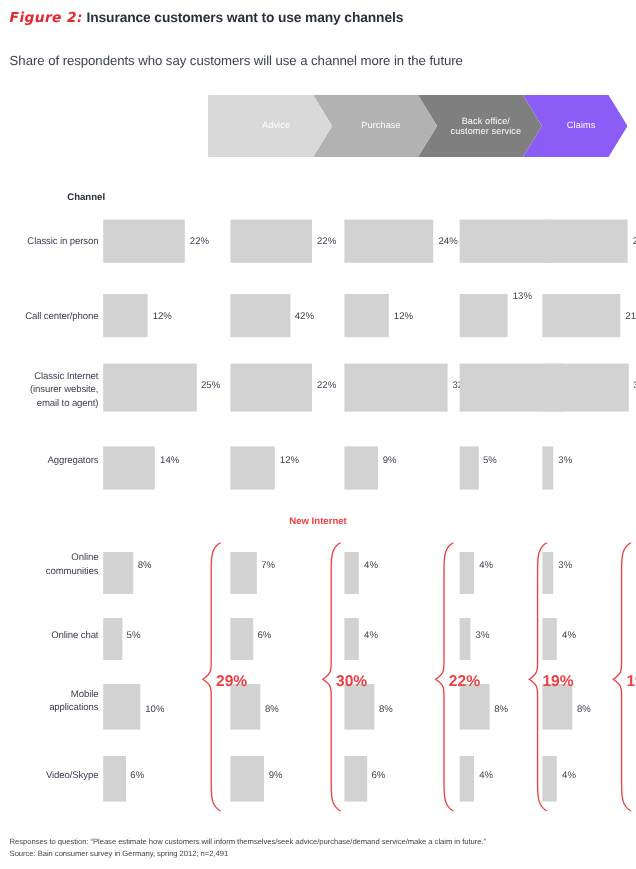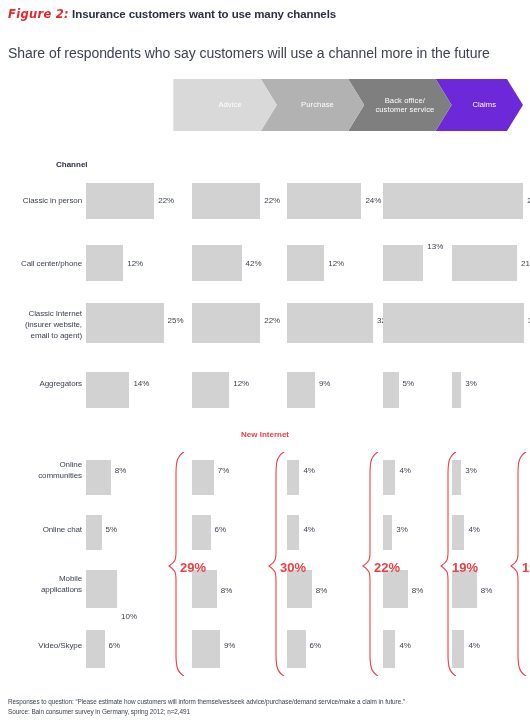--- a/index.html
+++ b/index.html
@@ -17,21 +17,21 @@
     letter-spacing:-0.1px;
     white-space:nowrap;
   }
   .fig-num {
     color:#e8262b; font-style:italic; font-weight:bold;
     font-family:"DejaVu Sans", sans-serif;
     letter-spacing:0.3px;
   }
   .subtitle {
     position:absolute; left:8px; top:45px;
-    font-size:14px; color:#3c4250; letter-spacing:-0.05px;
+    font-size:11px; color:#3c4250; letter-spacing:-0.05px;
     white-space:nowrap;
   }
 
   
   .chevrons {
     position:absolute; left:86px; top:79px;
     width:437px; height:52px;
   }
   .chev {
     position:absolute; top:0; height:52px;
@@ -110,21 +110,21 @@
       <div class="chev-label">
         <div>Back office/</div>
         <div>customer service</div>
       </div>
     </div>
     <div class="chev" style="left: 174.8px; width: 103.4px; background: rgb(178, 178, 178); z-index: 3;">
       <div class="chev-label">
         <div>Purchase</div>
       </div>
     </div>
-    <div class="chev" style="left: 349.6px; width: 87.4px; background: #6d28d9; z-index: 1;">
+    <div class="chev" style="left: 349.6px; width: 87.4px; background: #8b5cf6; z-index: 1;">
       <div class="chev-label">
         <div>Claims</div>
       </div>
     </div>
   </div>
 
 <div class="plot" id="plot-area">
   <div class="channel-head">Channel</div>
   <div class="new-internet-label">New Internet</div>
 <div class="row-label" style="left: 0px; top: 196px;">
@@ -206,21 +206,21 @@
     <div class="bar-val" style="left: 303.4px; top: 525px;">4%</div>
     <div class="bar" style="left: 383px; top: 515px; width: 9.3px; height: 35px;"></div>
     <div class="bar-val" style="left: 396.3px; top: 525px;">3%</div>
     <div class="bar" style="left: 452px; top: 515px; width: 12.4px; height: 35px;"></div>
     <div class="bar-val" style="left: 468.4px; top: 525px;">4%</div>
     <div class="row-label" style="left: 0px; top: 574px;">
       <div>Mobile</div>
       <div>applications</div>
     </div>
     <div class="bar" style="left: 86px; top: 570px; width: 31px; height: 38px;"></div>
-    <div class="bar-val" style="left: 121px; top: 612px; text-align: right;">10%</div>
+    <div class="bar-val" style="left: 121px; top: 586px; text-align: right;">10%</div>
     <div class="bar" style="left: 192px; top: 570px; width: 24.8px; height: 38px;"></div>
     <div class="bar-val" style="left: 220.8px; top: 586px;">8%</div>
     <div class="bar" style="left: 287px; top: 570px; width: 24.8px; height: 38px;"></div>
     <div class="bar-val" style="left: 315.8px; top: 586px;">8%</div>
     <div class="bar" style="left: 383px; top: 570px; width: 24.8px; height: 38px;"></div>
     <div class="bar-val" style="left: 411.8px; top: 586px;">8%</div>
     <div class="bar" style="left: 452px; top: 570px; width: 24.8px; height: 38px;"></div>
     <div class="bar-val" style="left: 480.8px; top: 586px;">8%</div>
     <div class="row-label" style="left: 0px; top: 641px;">
       <div>Video/Skype</div>

